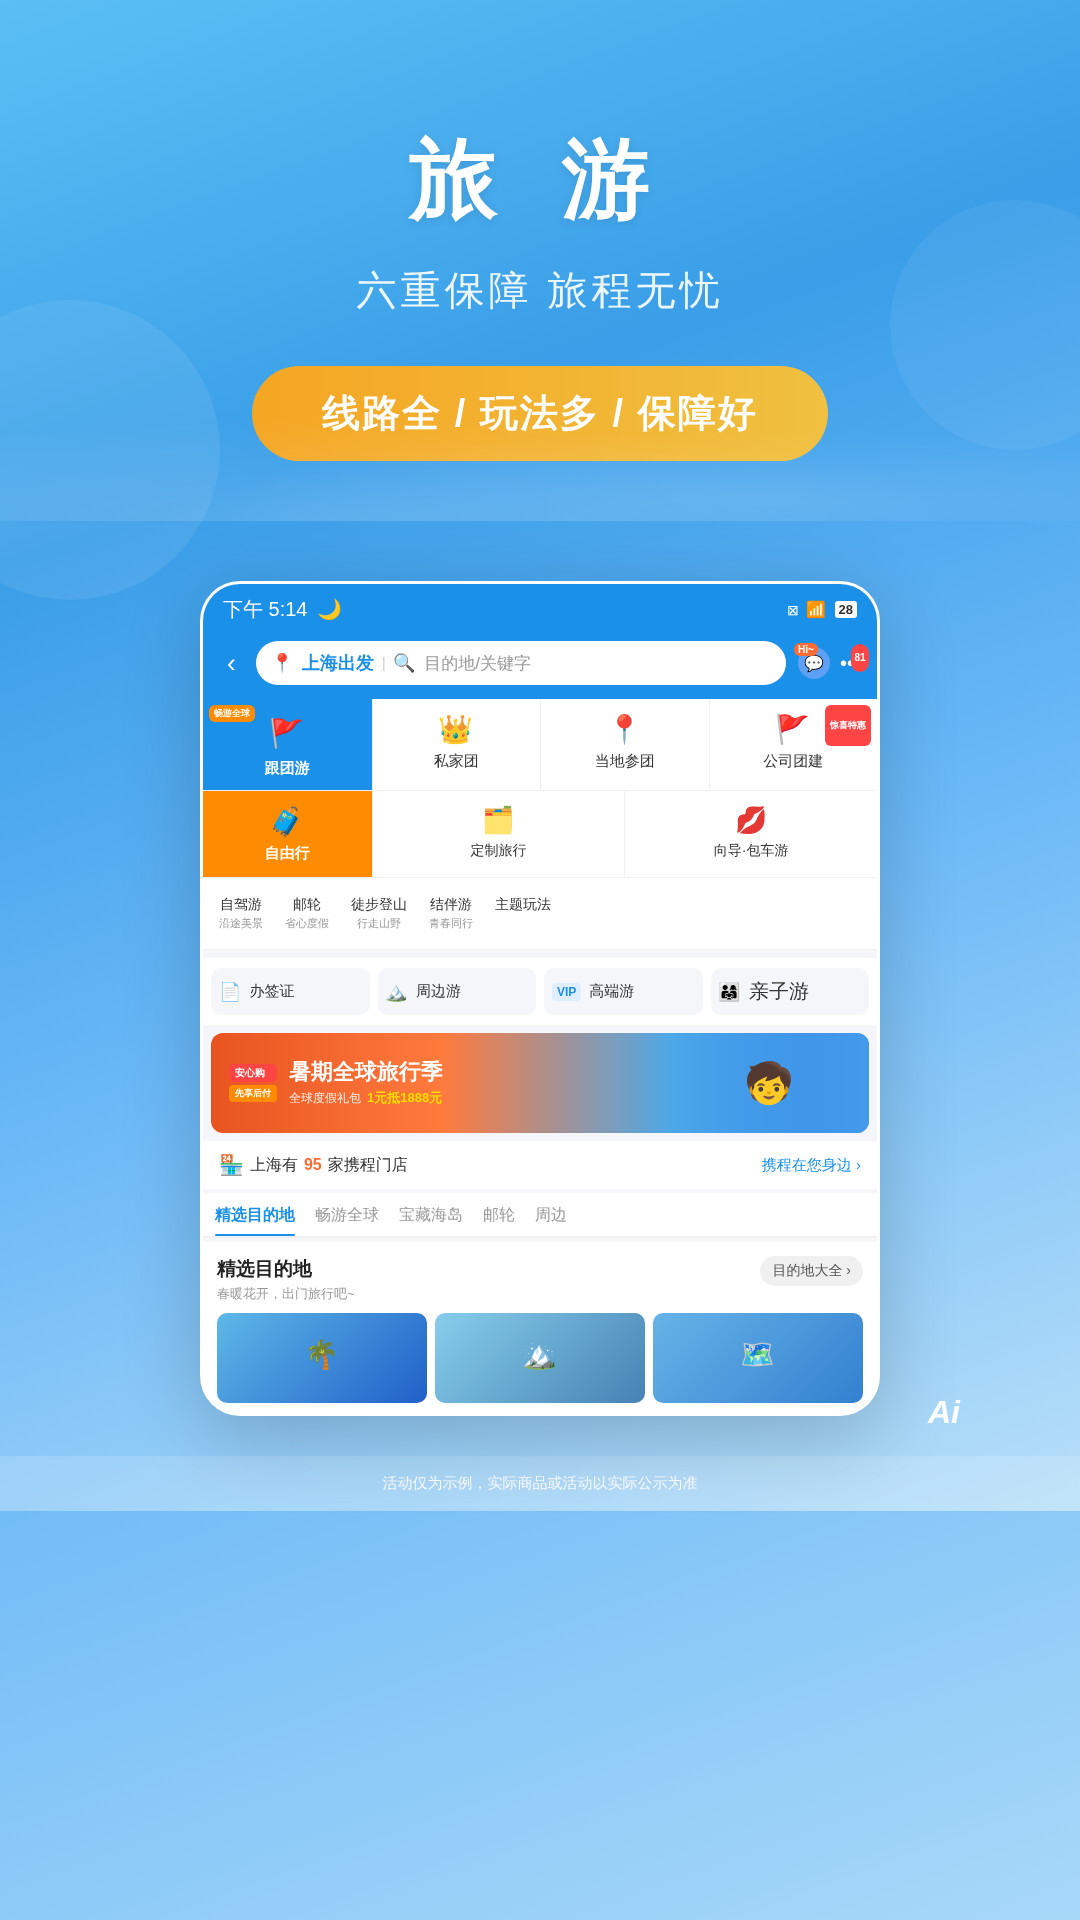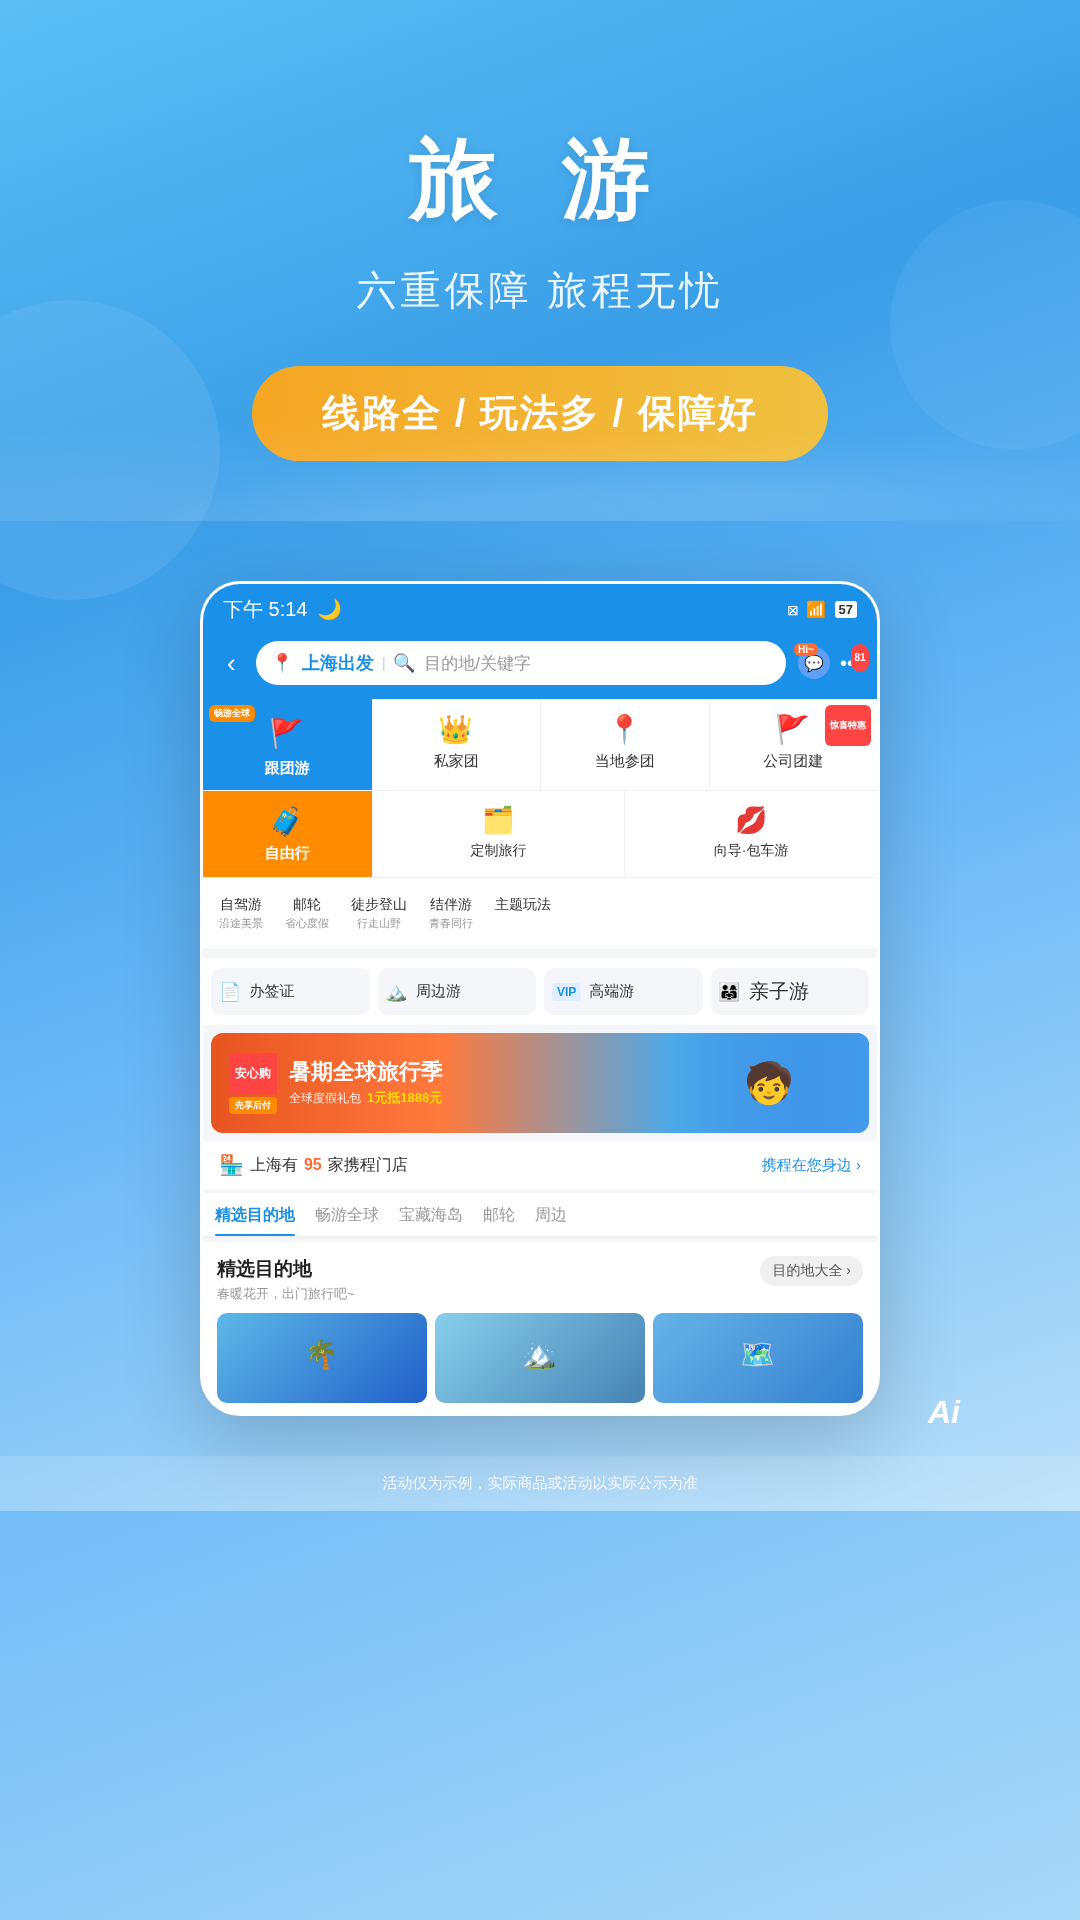--- a/index.html
+++ b/index.html
@@ -138,21 +138,21 @@
     <div class="phone-mockup">
 
       <div class="status-bar">
         <div class="status-left">
           <span>下午 5:14</span>
           <span style="margin-left:4px;">🌙</span>
         </div>
         <div class="status-right">
           <span style="font-size:14px;">⊠</span>
           <span>📶</span>
-          <span style="background:#fff; color:#333; padding:1px 4px; border-radius:3px; font-size:13px; font-weight:600;">57</span>
+          <span style="background:#fff; color:#333; padding:1px 4px; border-radius:3px; font-size:13px; font-weight:600;">28</span>
         </div>
       </div>
 
       <div class="search-bar">
         <div class="back-btn" style="color:white; font-size:26px; font-weight:300;">‹</div>
         <div class="search-input-area">
           <span style="color:#1a90e8;">📍</span>
           <span class="search-from">上海出发</span>
           <span class="search-divider">|</span>
           <span style="color:#999;">🔍</span>
@@ -253,21 +253,21 @@
           </div>
           <div style="flex:1; background:#f5f6fa; border-radius:10px; padding:10px 8px; display:flex; align-items:center; gap:8px;">
             <span style="font-size:18px;">👨‍👩‍👧</span>
             <span style="font-size:20px; color:#333; font-weight:500;">亲子游</span>
           </div>
         </div>
 
         <div style="margin:8px; border-radius:12px; overflow:hidden; height:100px; background:linear-gradient(90deg, #e85420 0%, #ff7a3d 35%, #4da8e8 70%, #2980e8 100%); display:flex; align-items:center; padding:0 18px; position:relative;">
 
           <div style="display:flex; flex-direction:column; gap:3px; margin-right:12px;">
-            <div style="background:#ff4444; color:white; font-size:12px; padding:12px 6px; border-radius:0; font-weight:600;">安心购</div>
+            <div style="background:#ff4444; color:white; font-size:10px; padding:2px 6px; border-radius:5px; font-weight:600;">安心购</div>
             <div style="background:#ff8c00; color:white; font-size:9px; padding:2px 6px; border-radius:4px; font-weight:600;">先享后付</div>
           </div>
           <div>
             <div style="font-size:22px; color:white; font-weight:800; line-height:1.2;">暑期全球旅行季</div>
             <div style="display:flex; align-items:center; gap:6px; margin-top:4px;">
               <span style="font-size:12px; color:rgba(255,255,255,0.9);">全球度假礼包</span>
               <span style="color:#ffdd00; font-size:13px; font-weight:700;">1元抵1888元</span>
             </div>
           </div>
 

